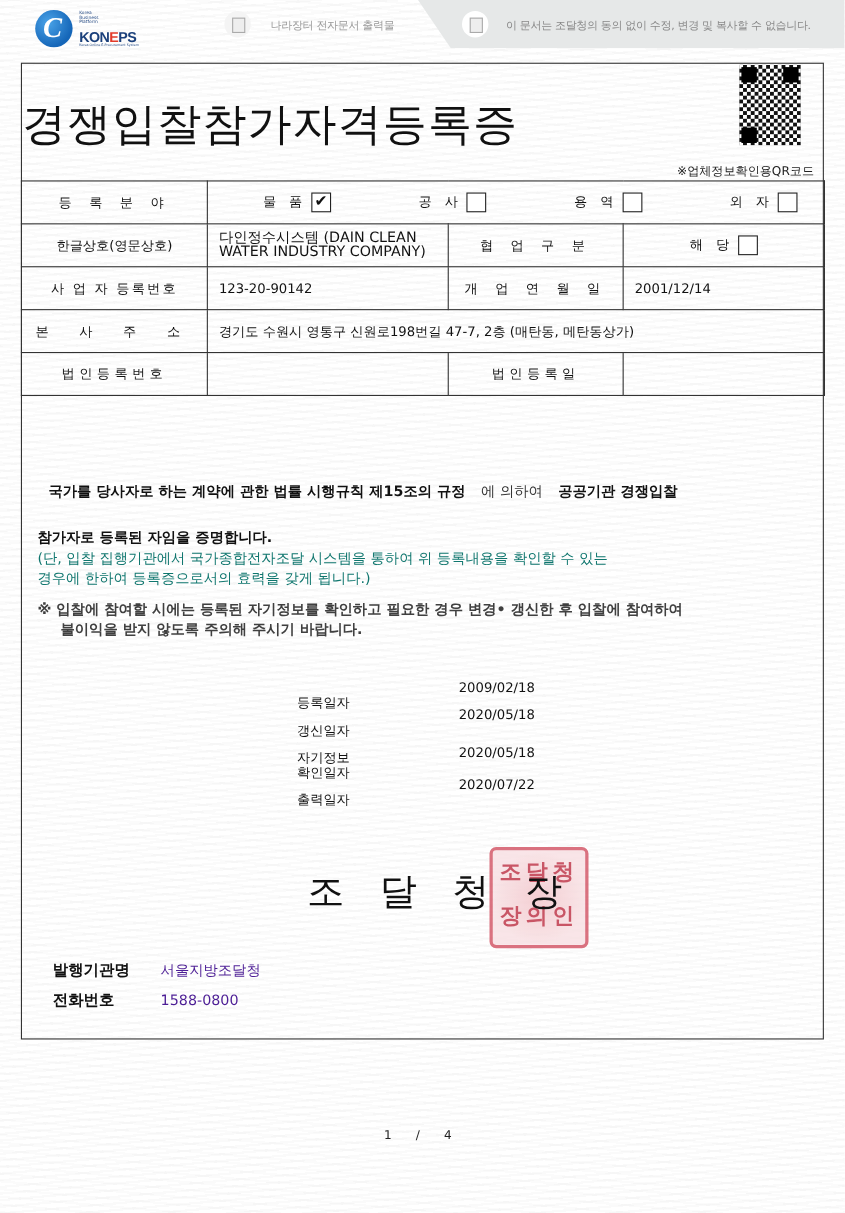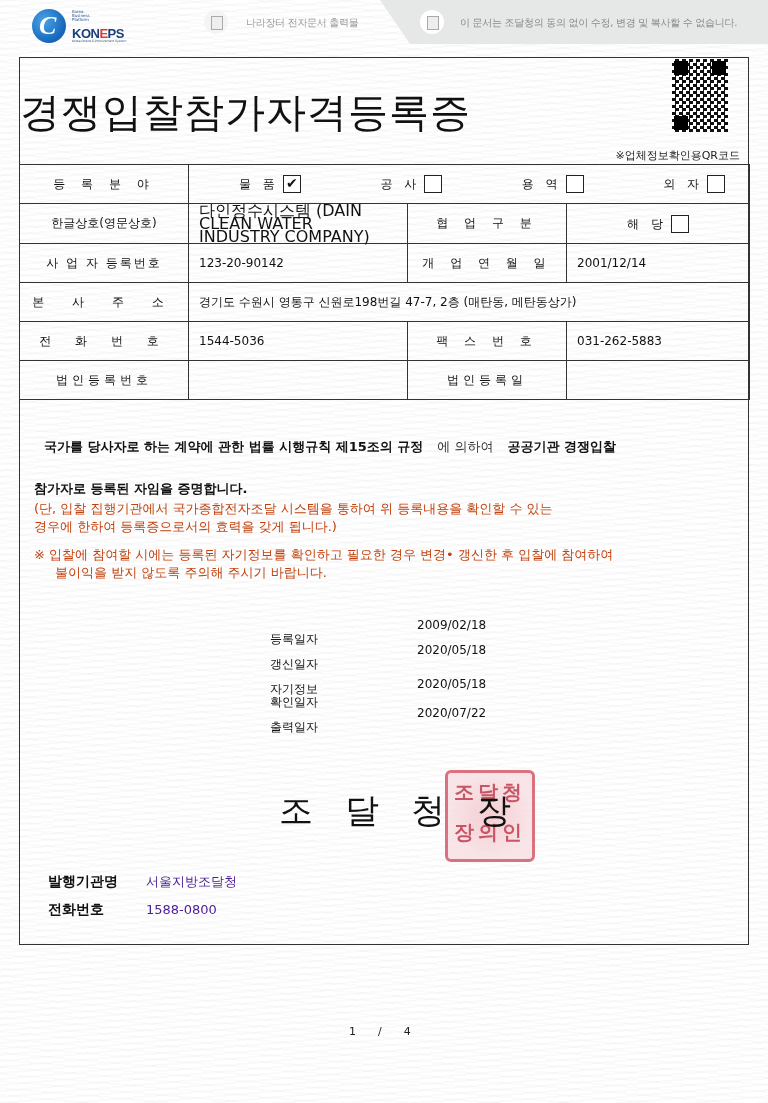--- a/index.html
+++ b/index.html
@@ -45,22 +45,22 @@
   td.lbl.tight { letter-spacing:0; }
   .cb { display:inline-block; width:16px; height:16px; border:1.5px solid #222; vertical-align:middle; margin-left:4px; background:#fff; font-size:14px; line-height:15px; text-align:center; font-weight:bold; }
   .cat-row { display:flex; justify-content:space-between; padding:0 14px 0 40px; }
   .cat { letter-spacing:4px; }
 
   .body-text { position:absolute; left:0; top:360px; width:100%; }
   .para1 { position:absolute; left:24px; top:20px; font-size:13px; white-space:nowrap; }
   .para1 b { font-weight:bold; }
   .para1 .mid { color:#333; margin:0 14px 0 14px; }
   .p2 { position:absolute; left:14px; top:62px; font-size:13px; font-weight:bold; }
-  .p3 { position:absolute; left:14px; top:82px; font-size:13px; line-height:18px; color:#c2410c; }
-  .p4 { position:absolute; left:14px; top:128px; font-size:13px; line-height:18px; color:#c2410c; }
+  .p3 { position:absolute; left:14px; top:82px; font-size:13px; line-height:18px; color:#0f766e; }
+  .p4 { position:absolute; left:14px; top:128px; font-size:13px; line-height:18px; color:#404040;font-weight:bold; }
   .p4 .indent { padding-left:21px; }
 
   .dates { position:absolute; left:250px; top:560px; }
   .date-row { position:relative; height:25px; font-size:12px; }
   .date-row .dl { position:absolute; left:0; width:80px; line-height:13px;margin-top:15px; }
   .date-row .dv { position:absolute; left:147px; }
   .date-row.tall { height:38px; }
   .date-row.tall .dv { top:9px; }
 
   .sig { position:absolute; left:259px; top:730px; font-size:34px; letter-spacing:32px; color:#111; }
@@ -116,39 +116,33 @@
         <div class="cat-row">
           <span><span class="cat">물 품</span><span class="cb">✔</span></span>
           <span><span class="cat">공 사</span><span class="cb"></span></span>
           <span><span class="cat">용 역</span><span class="cb"></span></span>
           <span><span class="cat">외 자</span><span class="cb"></span></span>
         </div>
       </td>
     </tr>
     <tr>
       <td class="lbl tight">한글상호(영문상호)</td>
-      <td style="font-size:16px;line-height:13px">다인정수시스템 (DAIN CLEAN WATER INDUSTRY COMPANY)</td>
+      <td style="font-size:13px;line-height:13px">다인정수시스템 (DAIN CLEAN WATER INDUSTRY COMPANY)</td>
       <td class="lbl">협 업 구 분</td>
       <td style="text-align:center"><span class="cat">해 당</span><span class="cb"></span></td>
     </tr>
     <tr>
       <td class="lbl" style="letter-spacing:2px">사 업 자 등록번호</td>
       <td>123-20-90142</td>
       <td class="lbl">개 업 연 월 일</td>
       <td>2001/12/14</td>
     </tr>
     <tr>
       <td class="lbl" style="letter-spacing:12px">본 사 주 소</td>
       <td colspan="3">경기도 수원시 영통구 신원로198번길 47-7, 2층 (매탄동, 메탄동상가)</td>
-    </tr>
-    <tr>
-      <td class="lbl" style="letter-spacing:10px">전 화 번 호</td>
-      <td>1544-5036</td>
-      <td class="lbl">팩 스 번 호</td>
-      <td>031-262-5883</td>
     </tr>
     <tr>
       <td class="lbl" style="letter-spacing:4px">법인등록번호</td>
       <td></td>
       <td class="lbl" style="letter-spacing:4px">법인등록일</td>
       <td></td>
     </tr>
   </tbody>
     </table>
 

